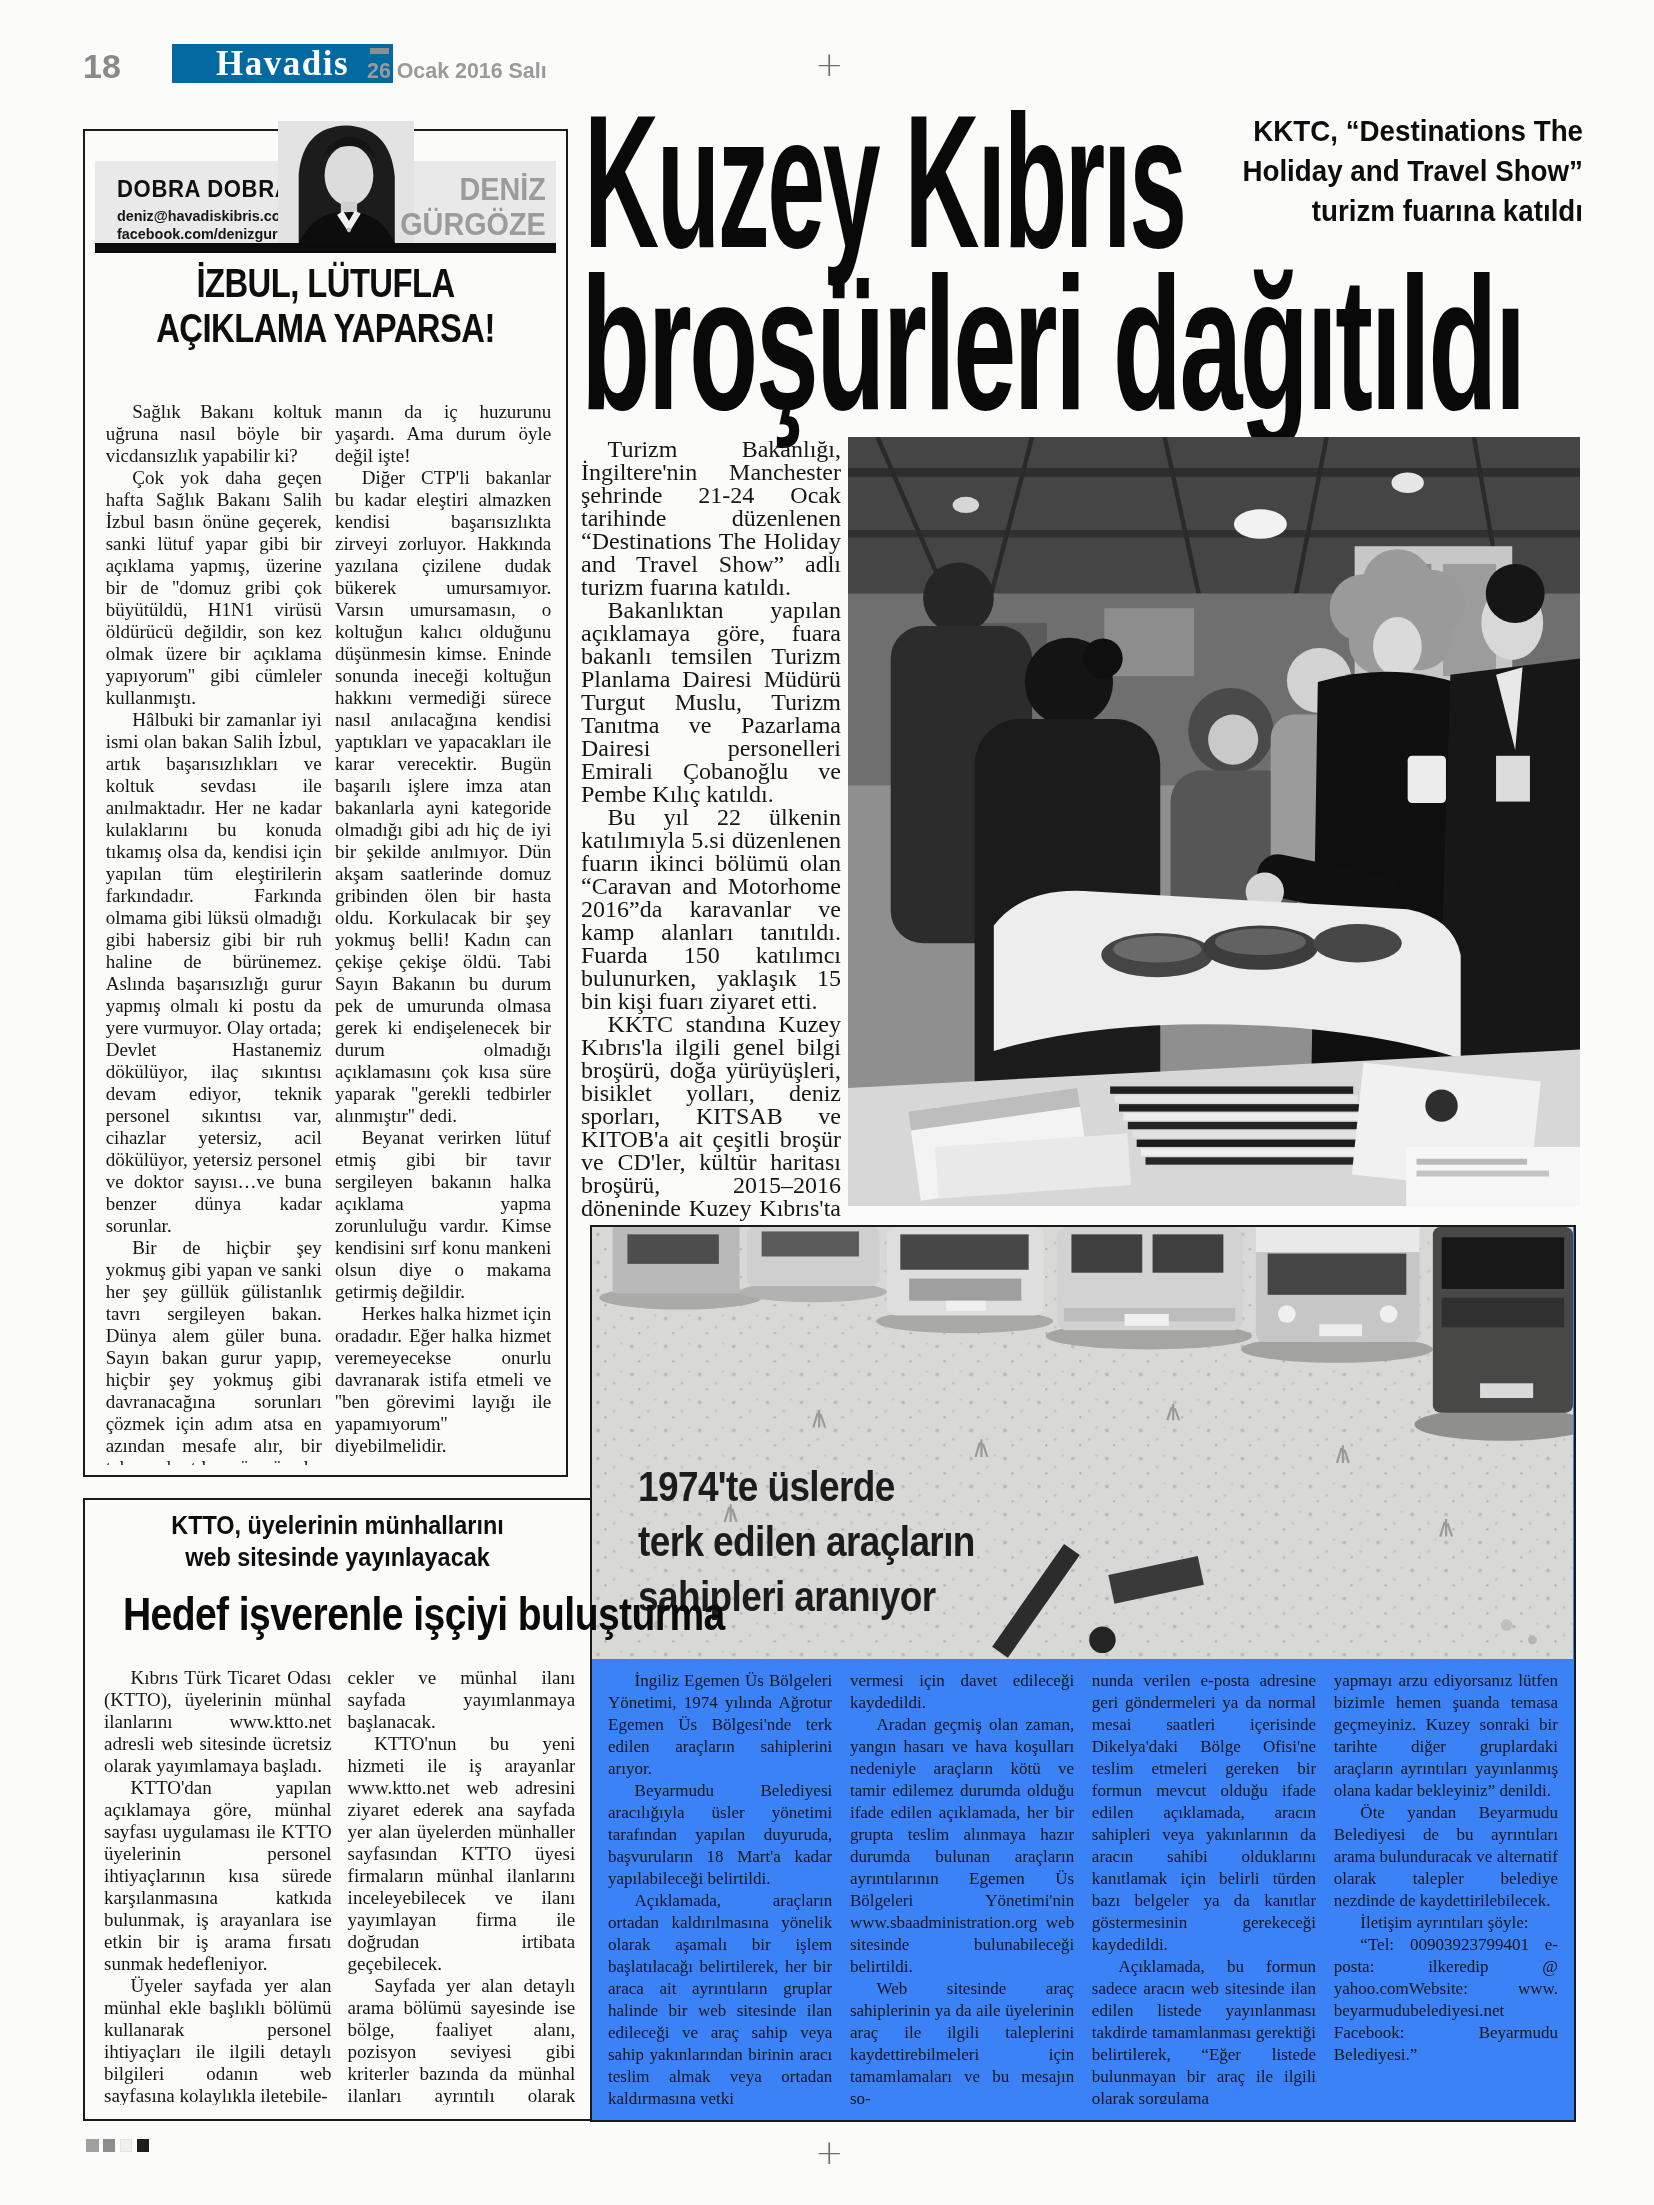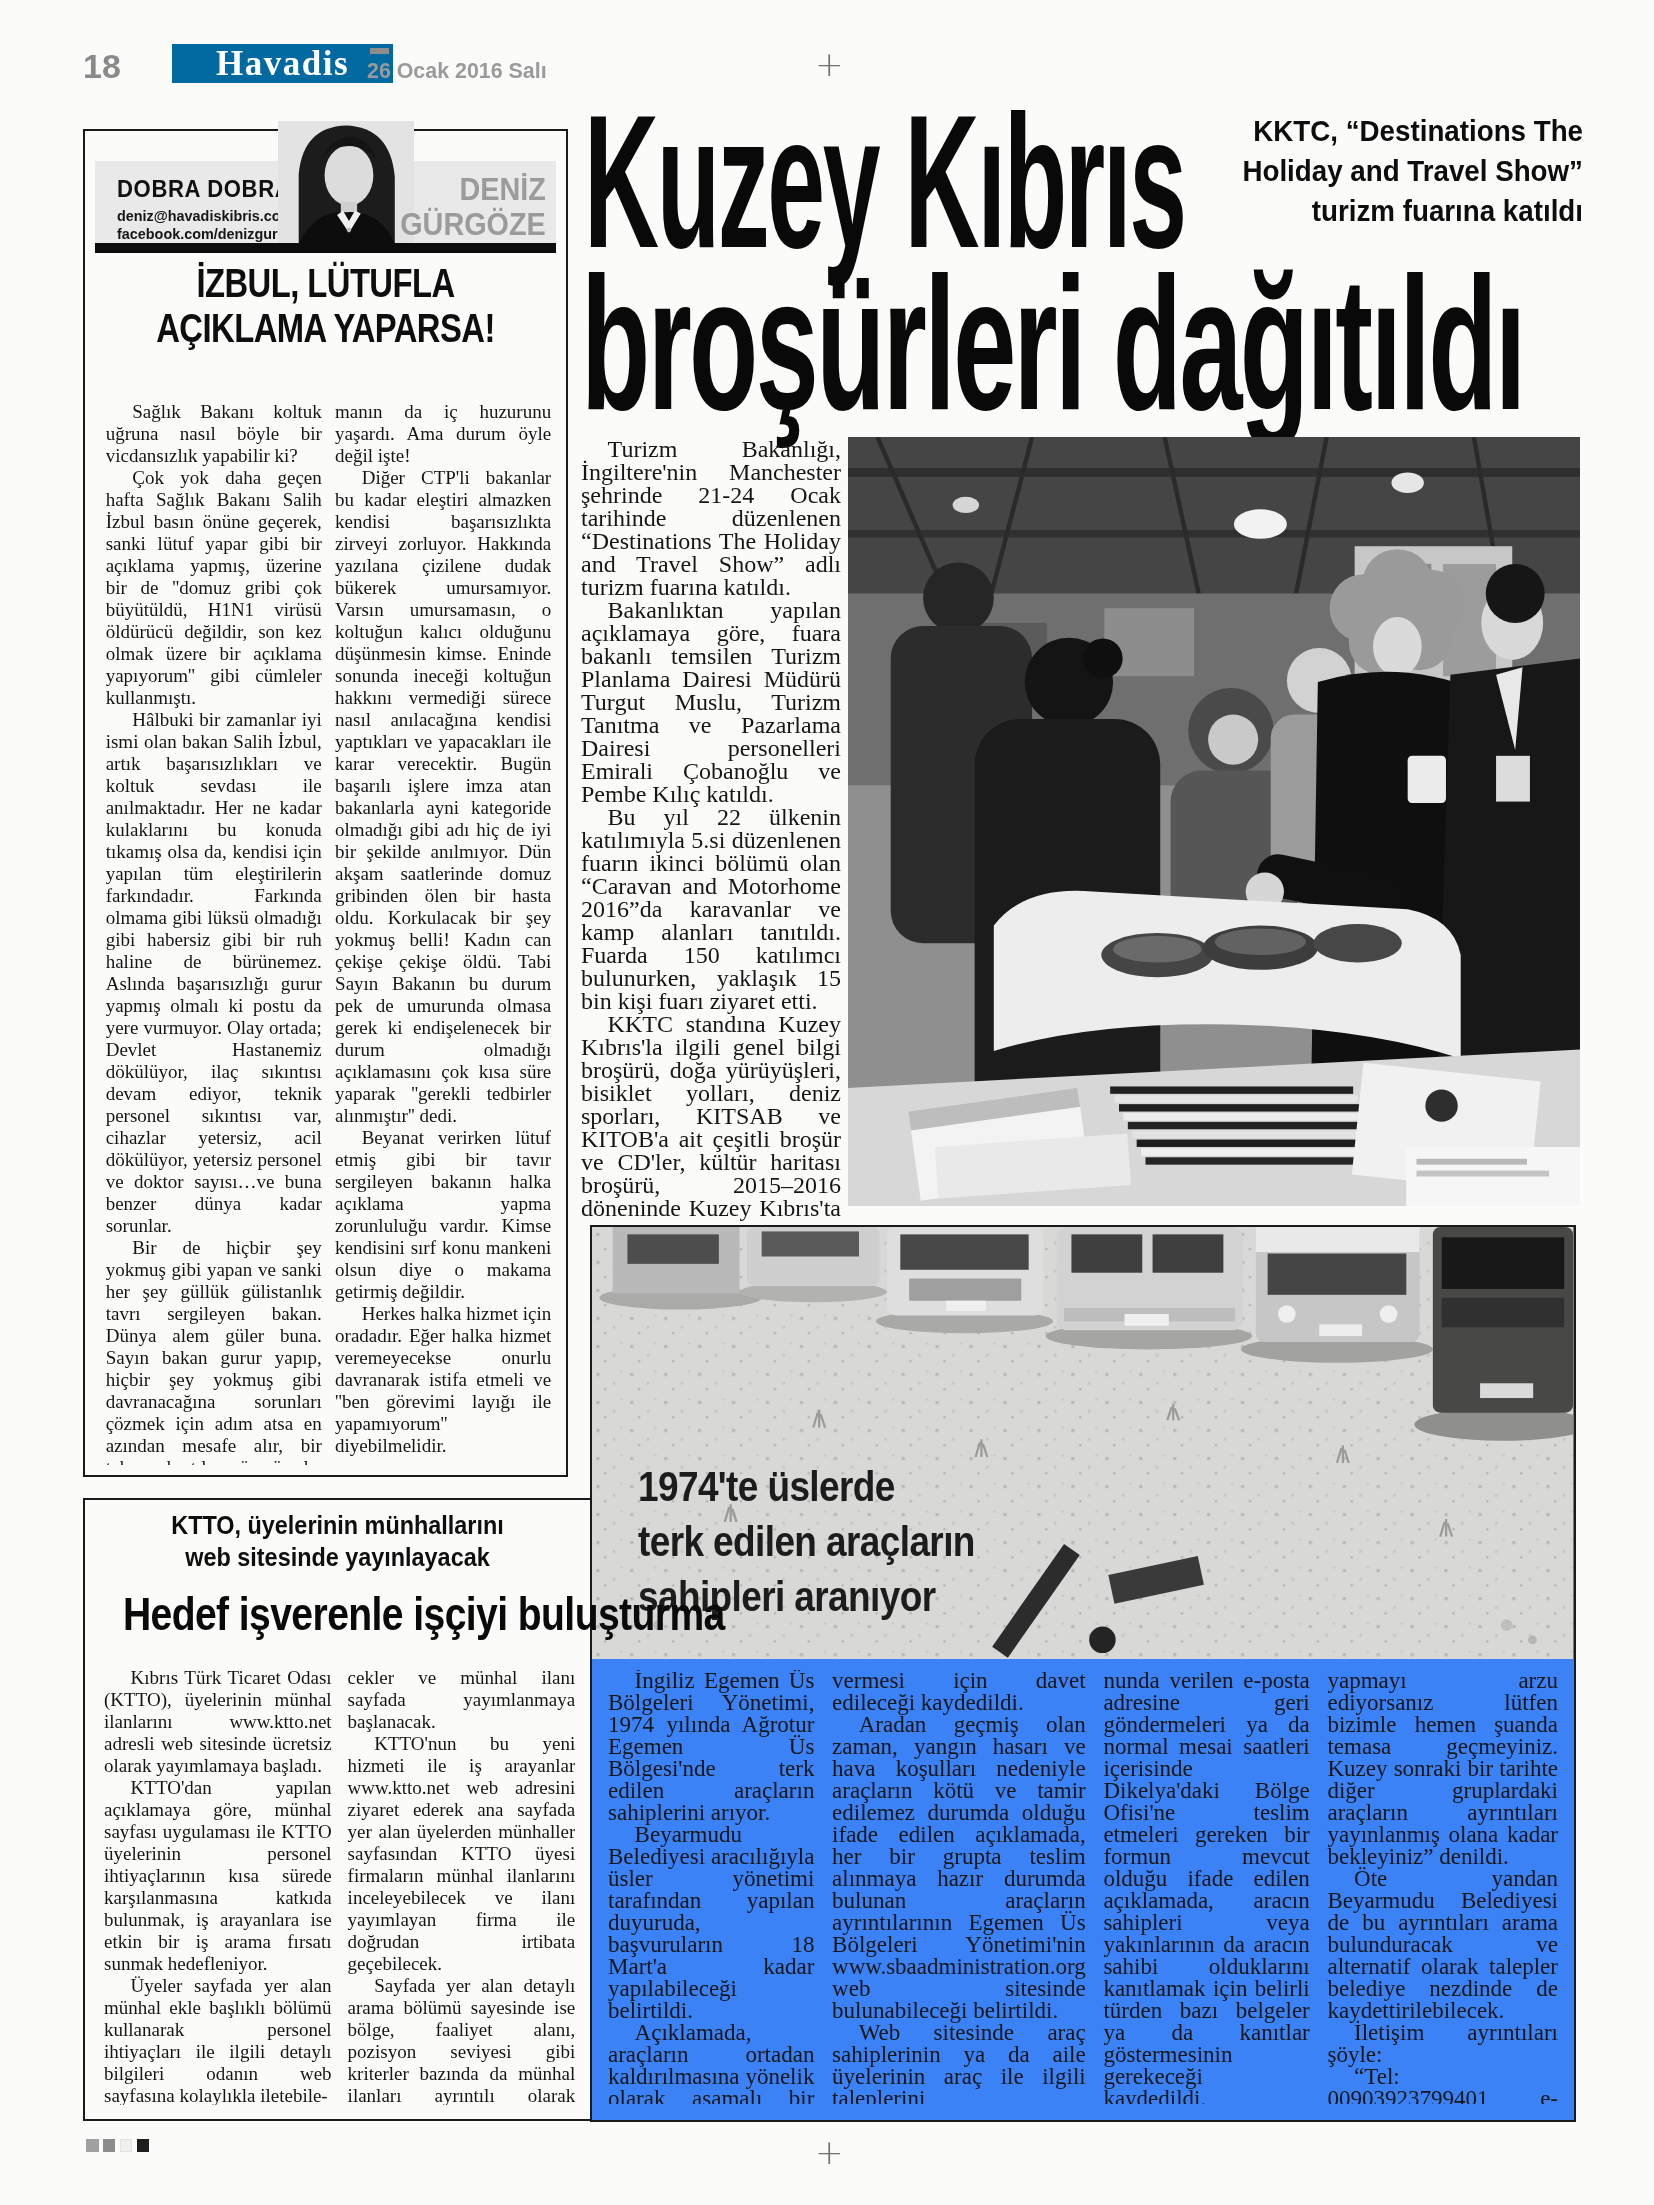--- a/index.html
+++ b/index.html
@@ -51,21 +51,21 @@
   .main-col{left:581px;top:438px;width:260px;height:785px;font-size:24px;line-height:23px;color:#161616;}
   .main-col .col{flex:1;}
   .fair-photo{position:absolute;left:848px;top:437px;width:732px;height:769px;background:#8f8f8f;}
 
   
   .bus-box{position:absolute;left:590px;top:1225px;width:986px;height:897px;border:2.2px solid #1a1a1a;background:#3b82f6;}
   .bus-photo{position:absolute;left:0;top:0;width:981px;height:432px;}
   .bus-caption{position:absolute;left:46px;top:232px;font:bold 43px "Liberation Sans",sans-serif;
                line-height:55px;color:#1c1c1c;transform:scaleX(.86);transform-origin:left top;letter-spacing:-0.7px;}
   .bus-caption p{margin:0;text-indent:0;white-space:nowrap;}
-  .bus-cols{left:16px;right:16px;top:443px;height:434px;gap:17.7px;font-size:23px;line-height:22px;color:#161616;}
+  .bus-cols{left:16px;right:16px;top:443px;height:434px;gap:17.7px;font-size:17px;line-height:22px;color:#161616;}
 
   
   .ktto-box{position:absolute;left:83px;top:1498px;width:509px;height:623px;border:2.2px solid #1a1a1a;}
   .ktto-kicker{position:absolute;left:0;right:0;text-align:center;font:bold 26px "Liberation Sans",sans-serif;
                color:#0e0e0e;transform:scaleX(.9);white-space:nowrap;}
   .kk1{top:10.3px;} .kk2{top:42px;}
   .ktto-headline{position:absolute;left:0;right:0;top:87px;text-align:center;
                  font:bold 46px "Liberation Sans",sans-serif;color:#0a0a0a;transform:scaleX(.85);
                  letter-spacing:-0.7px;white-space:nowrap;}
   .ktto-cols{left:19px;right:14.8px;top:167px;height:438px;gap:16px;font-size:19px;line-height:22px;color:#151515;}

